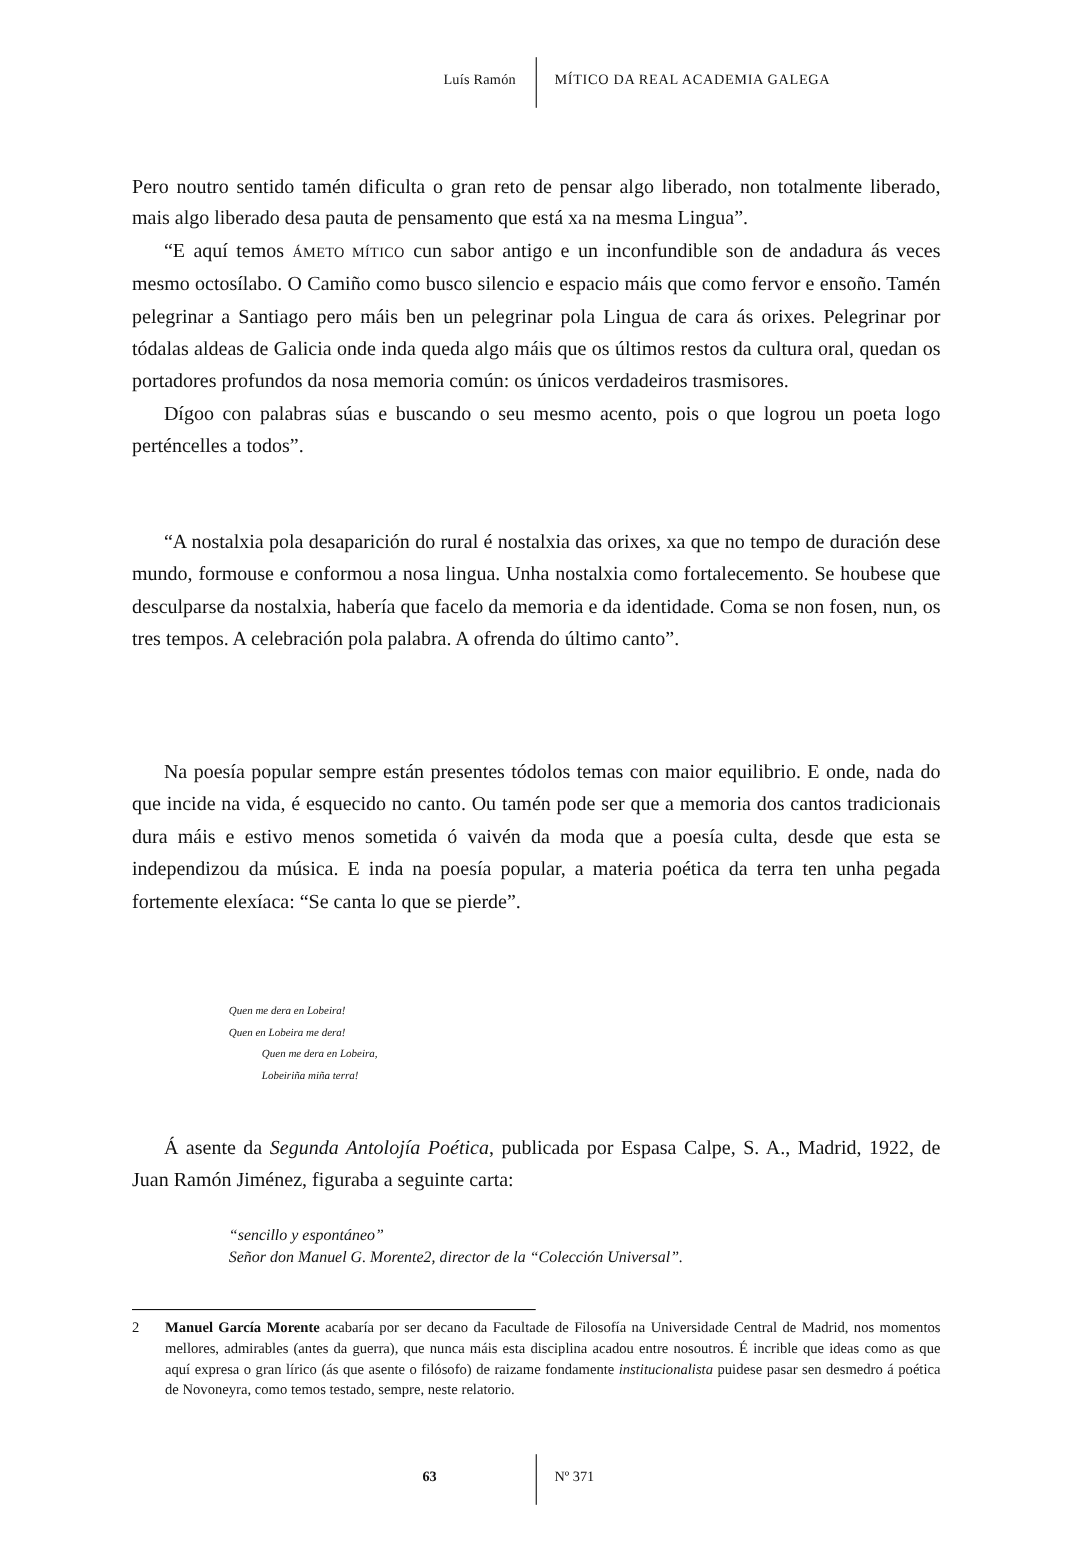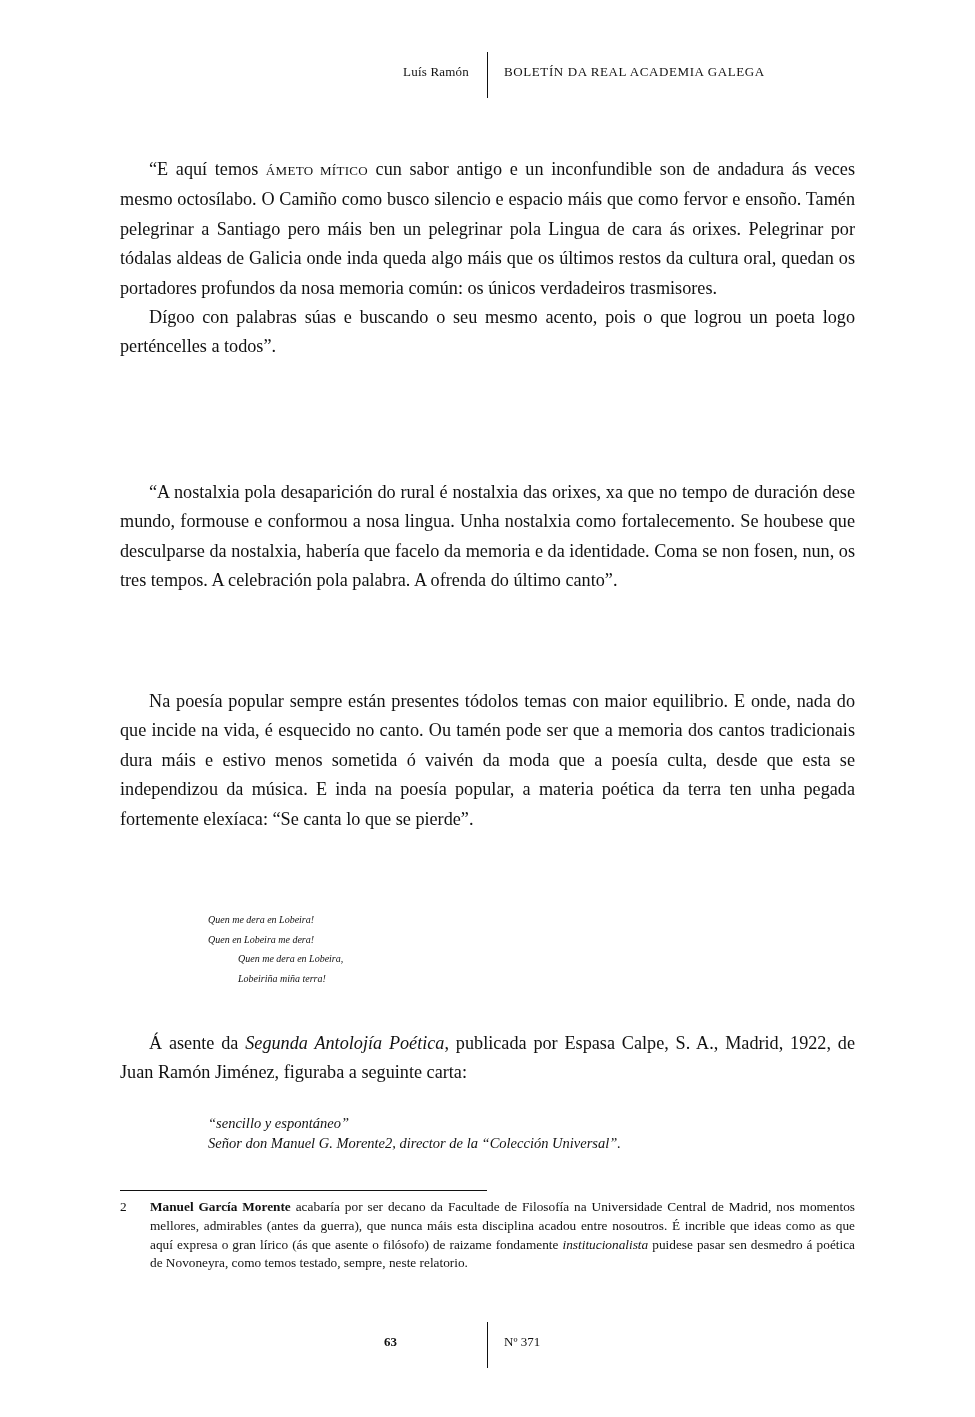--- a/index.html
+++ b/index.html
@@ -30,24 +30,25 @@
   .footer .page { position: absolute; right: 506px; top: 12px; font-size: 13px; font-weight: bold; }
   .footer .rule { position: absolute; left: 487px; top: 0; width: 1px; height: 46px; background: #111; }
   .footer .issue { position: absolute; left: 504px; top: 12px; font-size: 13px; }
 </style>
 </head>
 <body>
 
 <div class="header">
   <span class="author">Luís Ramón</span>
   <div class="rule"></div>
-  <span class="journal">BOLETÍN DA REAL ACADEMIA GALEGA</span>
+  <span class="journal">MÍTICO DA REAL ACADEMIA GALEGA</span>
 </div>
 
 <div class="body-text" style="top:155px;">
+  <p>Pero noutro sentido tamén dificulta o gran reto de pensar algo liberado, non totalmente liberado, mais algo liberado desa pauta de pensamento que está xa na mesma Lingua”.</p>
   <p class="indent"><span>“E aquí temos </span><span class="sc">ÁMETO MÍTICO</span><span> cun sabor antigo e un inconfundible son de andadura ás veces mesmo octosílabo. O Camiño como busco silencio e espacio máis que como fervor e ensoño. Tamén pelegrinar a Santiago pero máis ben un </span><span class="ul">pelegrinar pola Lingua</span><span> de cara ás orixes. Pelegrinar por tódalas aldeas de Galicia onde inda queda algo máis que os últimos restos da cultura oral, quedan os portadores profundos da nosa memoria común: os únicos verdadeiros trasmisores.</span></p>
   <p class="indent">Dígoo con palabras súas e buscando o seu mesmo acento, pois o que logrou un poeta logo perténcelles a todos”.</p>
 </div>
 
 <div class="body-text" style="top:478px;">
   <p class="indent">“A nostalxia pola desaparición do rural é nostalxia das orixes, xa que no tempo de duración dese mundo, formouse e conformou a nosa lingua. Unha nostalxia como fortalecemento. Se houbese que desculparse da nostalxia, habería que facelo da memoria e da identidade. Coma se non fosen, nun, os tres tempos. A celebración pola palabra. A ofrenda do último canto”.</p>
 </div>
 
 <div class="body-text" style="top:652px;margin-top:35px;">
   <p class="indent">Na poesía popular sempre están presentes tódolos temas con maior equilibrio. E onde, nada do que incide na vida, é esquecido no canto. Ou tamén pode ser que a memoria dos cantos tradicionais dura máis e estivo menos sometida ó vaivén da moda que a poesía culta, desde que esta se independizou da música. E inda na poesía popular, a materia poética da terra ten unha pegada fortemente elexíaca: “Se canta lo que se pierde”.</p>

